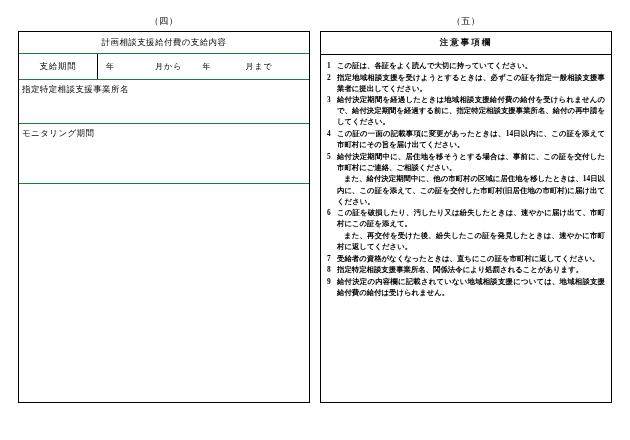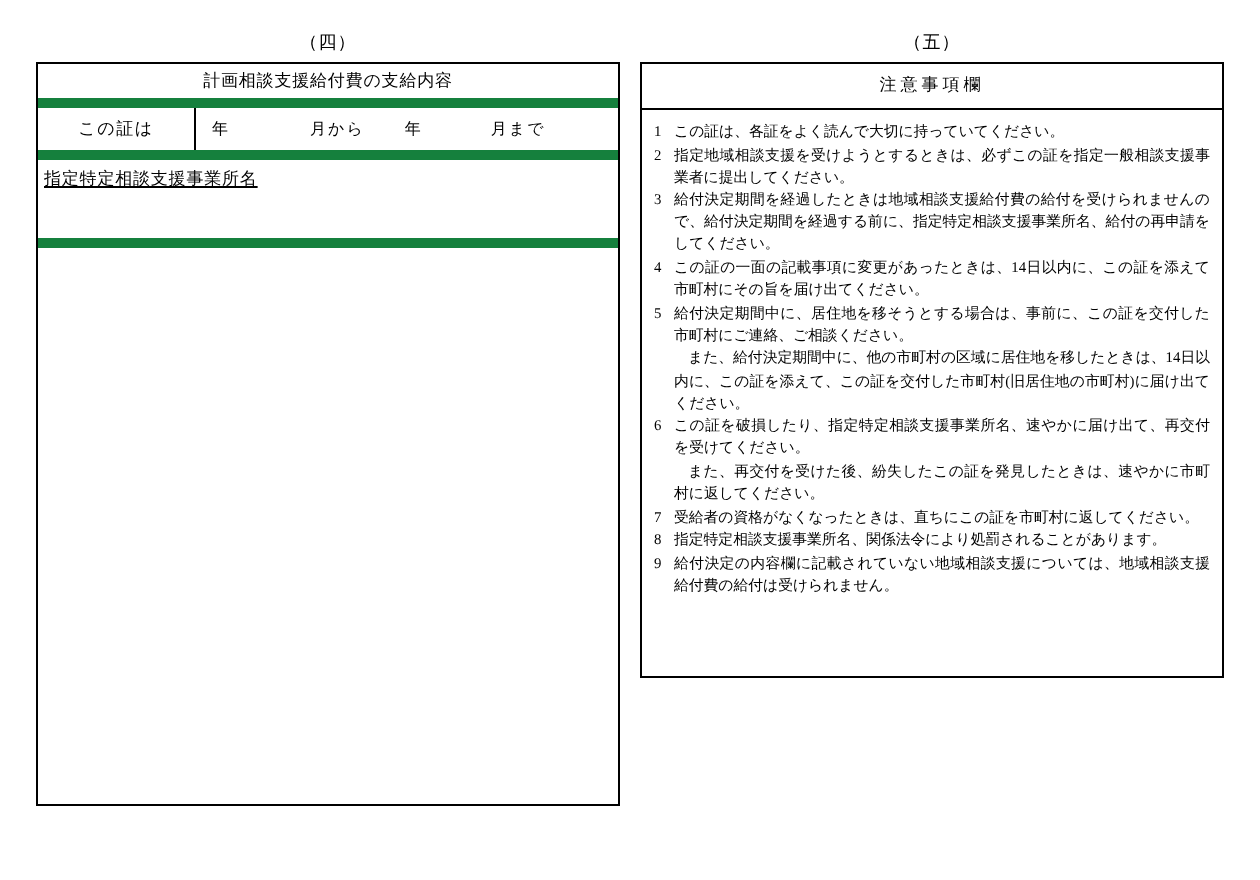--- a/index.html
+++ b/index.html
@@ -41,21 +41,21 @@
     box-sizing: border-box;
   }
 
   
   .left-box {
     height: 372px;
     display: flex;
     flex-direction: column;
   }
   .row {
-    border-bottom: 5px solid #15803d;
+    border-bottom: 1px solid #15803d;
     box-sizing: border-box;
   }
   .row:last-child { border-bottom: none; }
 
   .title-row {
     height: 22px;
     display: flex;
     align-items: center;
     justify-content: center;
     font-size: 8.5px;
@@ -91,32 +91,32 @@
   .period-value .seg.three { margin-right: 34px; }
 
   .label-row {
     display: flex;
     flex-direction: column;
   }
   .label-row .lbl {
     font-size: 8.5px;
     padding: 4px 3px 0 3px;
     letter-spacing: 0.4px;
-    text-decoration: underline;
   }
   .r-office { height: 44px; }
   .r-monitor { height: 60px; }
   .r-remarks { height: 96px; }
   .r-blank { flex: 1; }
 
   
   .right-box {
-    height: 308px;
+    height: 372px;
     display: flex;
     flex-direction: column;
+    font-weight: bold;
   }
   .notes-title {
     height: 22px;
     border-bottom: 1px solid #000000;
     display: flex;
     align-items: center;
     justify-content: center;
     font-size: 8.5px;
     letter-spacing: 2px;
   }
@@ -150,33 +150,36 @@
 
 <div class="page">
 
   <div class="column">
     <div class="col-heading">（四）</div>
     <div class="box left-box">
 
       <div class="row title-row">計画相談支援給付費の支給内容</div>
 
       <div class="row period-row">
-        <div class="period-label">この証は</div>
+        <div class="period-label">支給期間</div>
         <div class="period-value">
           <span class="seg one">年</span>
           <span class="seg two">月から</span>
           <span class="seg three">年</span>
           <span class="seg four">月まで</span>
         </div>
       </div>
 
       <div class="row label-row r-office">
         <div class="lbl">指定特定相談支援事業所名</div>
       </div>
 
+      <div class="row label-row r-monitor">
+        <div class="lbl">モニタリング期間</div>
+      </div>
 
 
       <div class="row label-row r-blank"></div>
 
     </div>
   </div>
 
   <div class="column">
     <div class="col-heading">（五）</div>
     <div class="box right-box">
@@ -201,21 +204,21 @@
         <div class="note">
           <span class="num">5</span>
           <span class="txt">給付決定期間中に、居住地を移そうとする場合は、事前に、この証を交付した市町村にご連絡、ご相談ください。</span>
         </div>
         <div class="note cont">
           <span class="num"></span>
           <span class="txt">また、給付決定期間中に、他の市町村の区域に居住地を移したときは、14日以内に、この証を添えて、この証を交付した市町村(旧居住地の市町村)に届け出てください。</span>
         </div>
         <div class="note">
           <span class="num">6</span>
-          <span class="txt">この証を破損したり、指定特定相談支援事業所名、速やかに届け出て、再交付を受けてください。</span>
+          <span class="txt">この証を破損したり、汚したり又は紛失したときは、速やかに届け出て、市町村にこの証を添えて。</span>
         </div>
         <div class="note cont">
           <span class="num"></span>
           <span class="txt">また、再交付を受けた後、紛失したこの証を発見したときは、速やかに市町村に返してください。</span>
         </div>
         <div class="note">
           <span class="num">7</span>
           <span class="txt">受給者の資格がなくなったときは、直ちにこの証を市町村に返してください。</span>
         </div>
         <div class="note">

